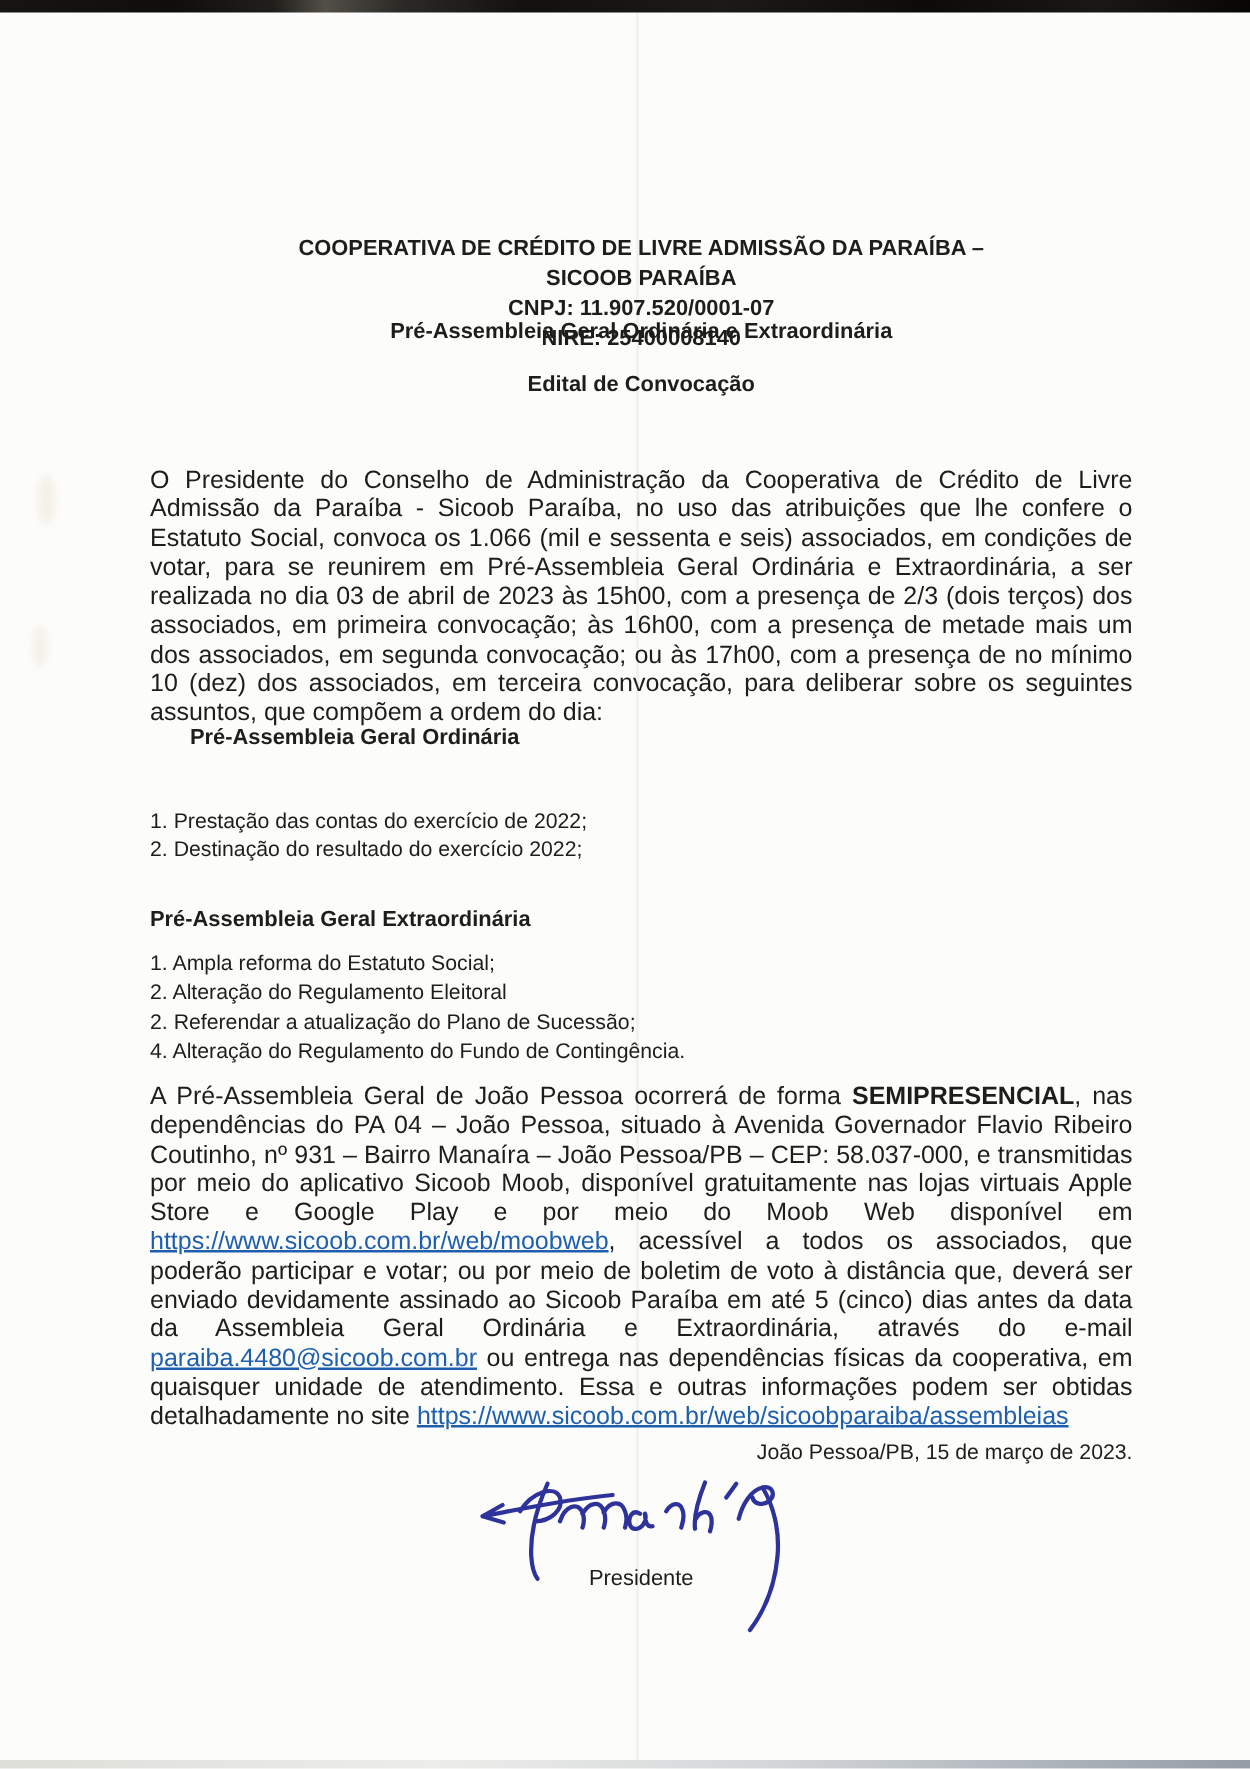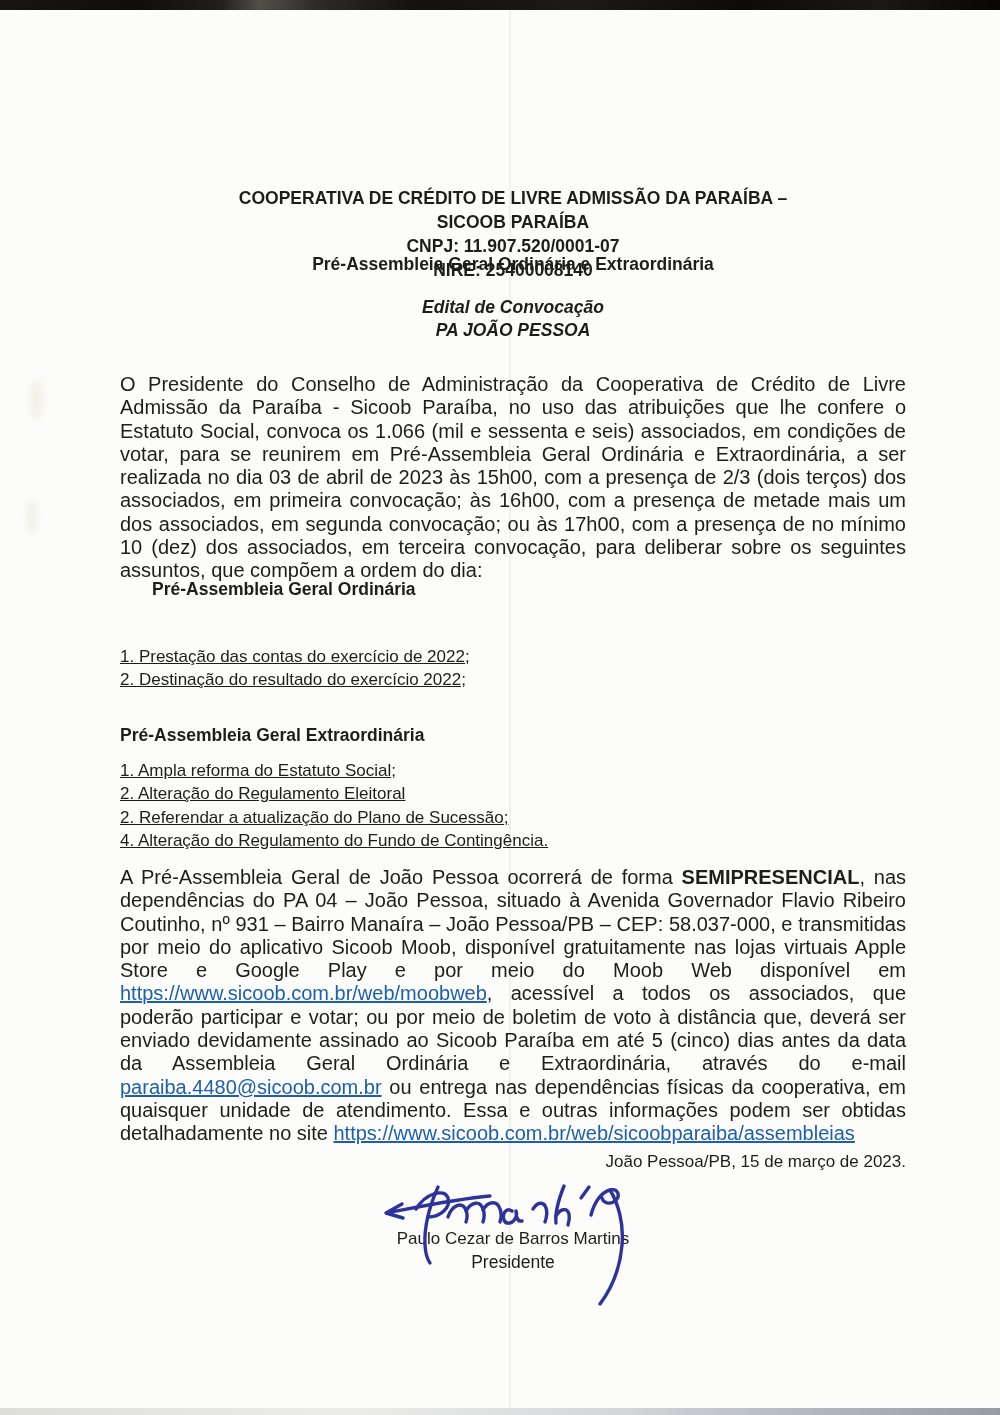--- a/index.html
+++ b/index.html
@@ -36,21 +36,21 @@
   }
   
   .blk { position: absolute; left: 120px; width: 786px; }
   .center { text-align: center; }
   .right { text-align: right; }
   .hdr { font-size: 17.5px; font-weight: bold; line-height: 24px; margin-top: 47px; }
   .sub { font-size: 17.5px; font-weight: bold; line-height: 23px; }
   .body-text {
     font-size: 20px; line-height: 23.3px; text-align: justify; margin: 0;
   }
-  .list-line { font-size: 17px; line-height: 23.3px; text-decoration: underline; }
+  .list-line { font-size: 17px; line-height: 23.3px; }
   .date-line { font-size: 17px; }
   .seg-link { color: #1d5fae; text-decoration: underline; cursor: pointer; }
   .seg-bold { font-weight: bold; }
   .sig-name { font-size: 17px; }
   .sig-role { font-size: 17.5px; font-weight: normal; }
   .sig-svg { position: absolute; left: 378px; top: 1183px; }
 </style>
 </head>
 <body>
 
@@ -64,23 +64,22 @@
 
   <div class="blk hdr center" style="top:139px;">
     <div>COOPERATIVA DE CRÉDITO DE LIVRE ADMISSÃO DA PARAÍBA –</div>
     <div>SICOOB PARAÍBA</div>
     <div>CNPJ: 11.907.520/0001-07</div>
     <div>NIRE: 25400008140</div>
   </div>
 
   <div class="blk sub center" style="top:253px;">Pré-Assembleia Geral Ordinária e Extraordinária</div>
 
-  <div class="blk sub center" style="top:296px;font-style:italic;">
+  <div class="blk sub center" style="top:296px;">
     <div>Edital de Convocação</div>
-    <div>PA JOÃO PESSOA</div>
   </div>
 
   <p class="blk body-text" style="top:373px;">O Presidente do Conselho de Administração da Cooperativa de Crédito de Livre Admissão da Paraíba - Sicoob Paraíba, no uso das atribuições que lhe confere o Estatuto Social, convoca os 1.066 (mil e sessenta e seis) associados, em condições de votar, para se reunirem em Pré-Assembleia Geral Ordinária e Extraordinária, a ser realizada no dia 03 de abril de 2023 às 15h00, com a presença de 2/3 (dois terços)  dos associados, em primeira convocação; às 16h00, com a presença de metade mais um dos associados, em segunda convocação; ou às 17h00, com a presença de no mínimo 10 (dez) dos associados, em terceira convocação, para deliberar sobre os seguintes assuntos, que compõem a ordem do dia:</p>
 
   <div class="blk sub" style="top:578px;margin-left:32px;">Pré-Assembleia Geral Ordinária</div>
   <div class="blk" style="top:645px;">
     <div class="list-line">1. Prestação das contas do exercício de 2022;</div>
     <div class="list-line">2. Destinação do resultado do exercício 2022;</div>
   </div>
 
@@ -89,21 +88,20 @@
     <div class="list-line">1. Ampla reforma do Estatuto Social;</div>
     <div class="list-line">2. Alteração do Regulamento Eleitoral</div>
     <div class="list-line">2. Referendar a atualização do Plano de Sucessão;</div>
     <div class="list-line">4. Alteração do Regulamento do Fundo de Contingência.</div>
   </div>
 
   <p class="blk body-text" style="top:866px;"><span>A Pré-Assembleia Geral de João Pessoa ocorrerá de forma </span><span class="seg-bold">SEMIPRESENCIAL</span><span>, nas dependências do PA 04 – João Pessoa, situado à Avenida Governador Flavio Ribeiro Coutinho, nº 931 – Bairro Manaíra – João Pessoa/PB – CEP: 58.037-000, e transmitidas por meio do aplicativo Sicoob Moob, disponível gratuitamente nas lojas virtuais Apple Store e Google Play e por meio do Moob Web disponível em </span><a class="seg-link">https://www.sicoob.com.br/web/moobweb</a><span>, acessível a todos os associados, que poderão participar e votar; ou por meio de boletim de voto à distância que, deverá ser enviado devidamente assinado ao Sicoob Paraíba em até 5 (cinco) dias antes da data da Assembleia Geral Ordinária e Extraordinária, através do e-mail </span><a class="seg-link">paraiba.4480@sicoob.com.br</a><span> ou entrega nas dependências físicas da cooperativa, em quaisquer unidade de atendimento. Essa e outras informações podem ser obtidas detalhadamente no site </span><a class="seg-link">https://www.sicoob.com.br/web/sicoobparaiba/assembleias</a></p>
 
   <div class="blk date-line right" style="top:1152px;">João Pessoa/PB, 15 de março de 2023.</div>
 
-  <div class="blk sig-name center" style="top:1229px;">Paulo Cezar de Barros Martins</div>
   <div class="blk sig-role center" style="top:1252px;">Presidente</div>
 
   <svg class="sig-svg" width="295" height="128" viewBox="0 0 295 128">
     <g fill="none" stroke="#2e339b" stroke-width="3.4" stroke-linecap="round" stroke-linejoin="round">
       <path d="M8 30 L24 21 M8 30 L25 35 M8 30 C40 24 78 16 112 13"></path>
       <path d="M60 4 C52 22 46 42 47 62 C47.5 70 49 76 52 80"></path>
       <path d="M38 26 C48 10 66 5 70 15 C73 25 62 34 50 34"></path>
       <path d="M70 34 C74 22 84 18 88 27 C90 32 89 36 88 39"></path>
       <path d="M88 28 C93 19 102 17 105 26 C107 31 106 36 105 39"></path>
       <path d="M105 27 C110 18 119 17 122 26 C124 31 123 36 122 39"></path>

